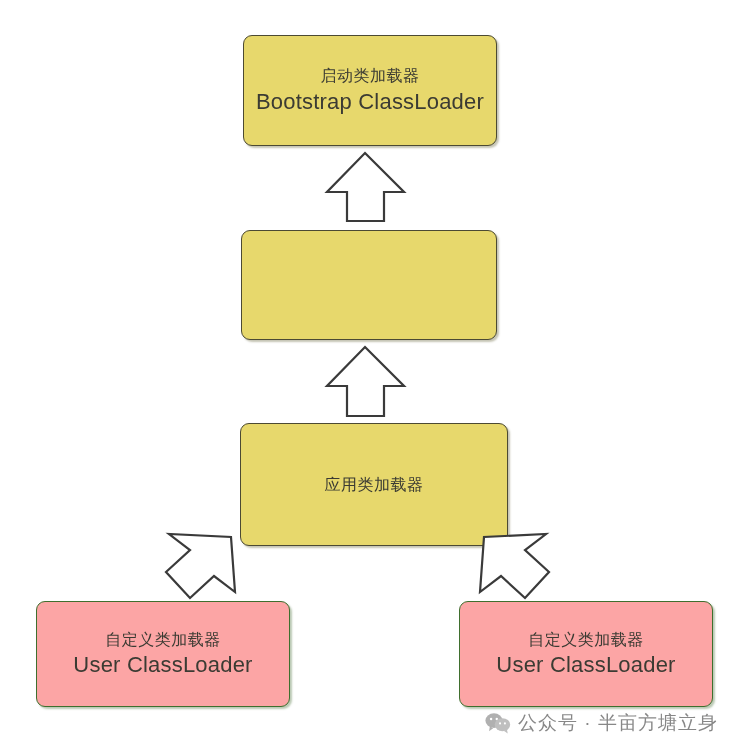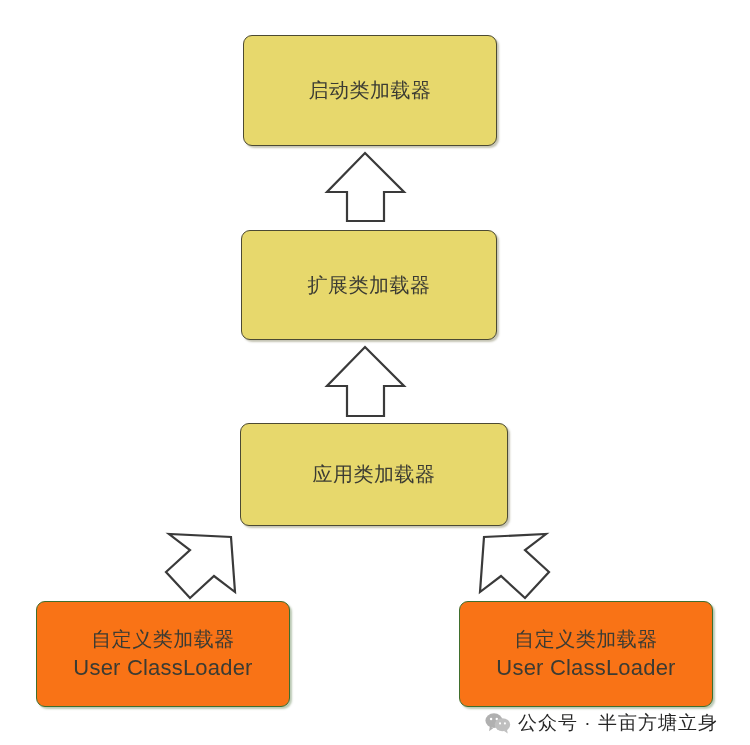--- a/index.html
+++ b/index.html
@@ -28,26 +28,26 @@
     text-align: center;
     color: #3b3b33;
     line-height: 1.32;
     box-shadow: 2px 2px 2px rgba(90, 85, 40, 0.35);
   }
   .node.yellow {
     background: #e7d86c;
     border: 1.6px solid #4c4a33;
   }
   .node.green {
-    background: #f97316;
+    background: #fca5a5;
     border: 1.6px solid #3f6f2e;
     box-shadow: 2px 2px 2px rgba(60, 100, 40, 0.35);
   }
   .node .zh {
-    font-size: 20px;
+    font-size: 16px;
     letter-spacing: 0.5px;
     text-align: center;
   }
   .node .en {
     font-size: 22px;
     letter-spacing: 0.2px;
   }
 
   .arrow-layer {
     position: absolute;
@@ -62,45 +62,45 @@
     stroke: #3a3a3a;
     stroke-width: 2.2;
     stroke-linejoin: miter;
   }
 
   .watermark {
     position: absolute;
     display: flex;
     align-items: center;
     gap: 7px;
-    color: #000000;
+    color: #737373;
     font-size: 19px;
     letter-spacing: 1px;
     opacity: 0.85;
   }
   .wm-icon {
     width: 26px;
     height: 22px;
     display: block;
   }
 </style>
 </head>
 <body>
 
 <div id="canvas">
 
   <div class="node yellow" style="left:243px; top:35px; width:254px; height:111px;">
     <span class="zh">启动类加载器</span>
+    <span class="en">Bootstrap ClassLoader</span>
   </div>
 
   <div class="node yellow" style="left:241px; top:230px; width:256px; height:110px;">
-    <span class="zh">扩展类加载器</span>
   </div>
 
-  <div class="node yellow" style="left:240px; top:423px; width:268px; height:103px;">
+  <div class="node yellow" style="left:240px; top:423px; width:268px; height:123px;">
     <span class="zh">应用类加载器</span>
   </div>
 
   <div class="node green" style="left:36px; top:601px; width:254px; height:106px;">
     <span class="zh">自定义类加载器</span>
     <span class="en">User ClassLoader</span>
   </div>
 
   <div class="node green" style="left:459px; top:601px; width:254px; height:106px;">
     <span class="zh">自定义类加载器</span>

